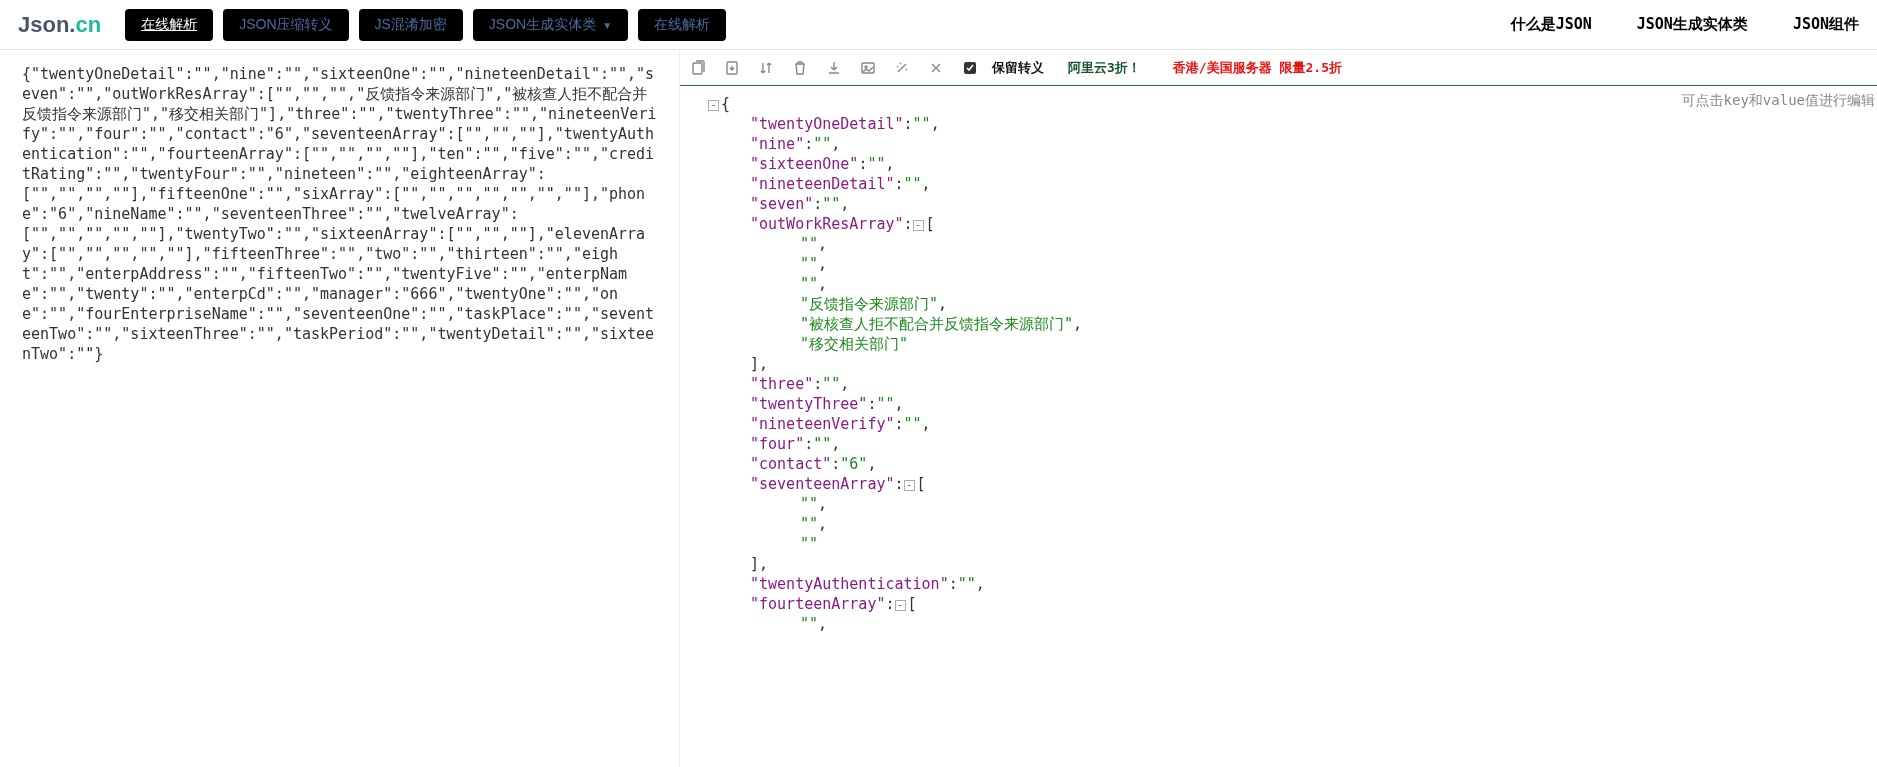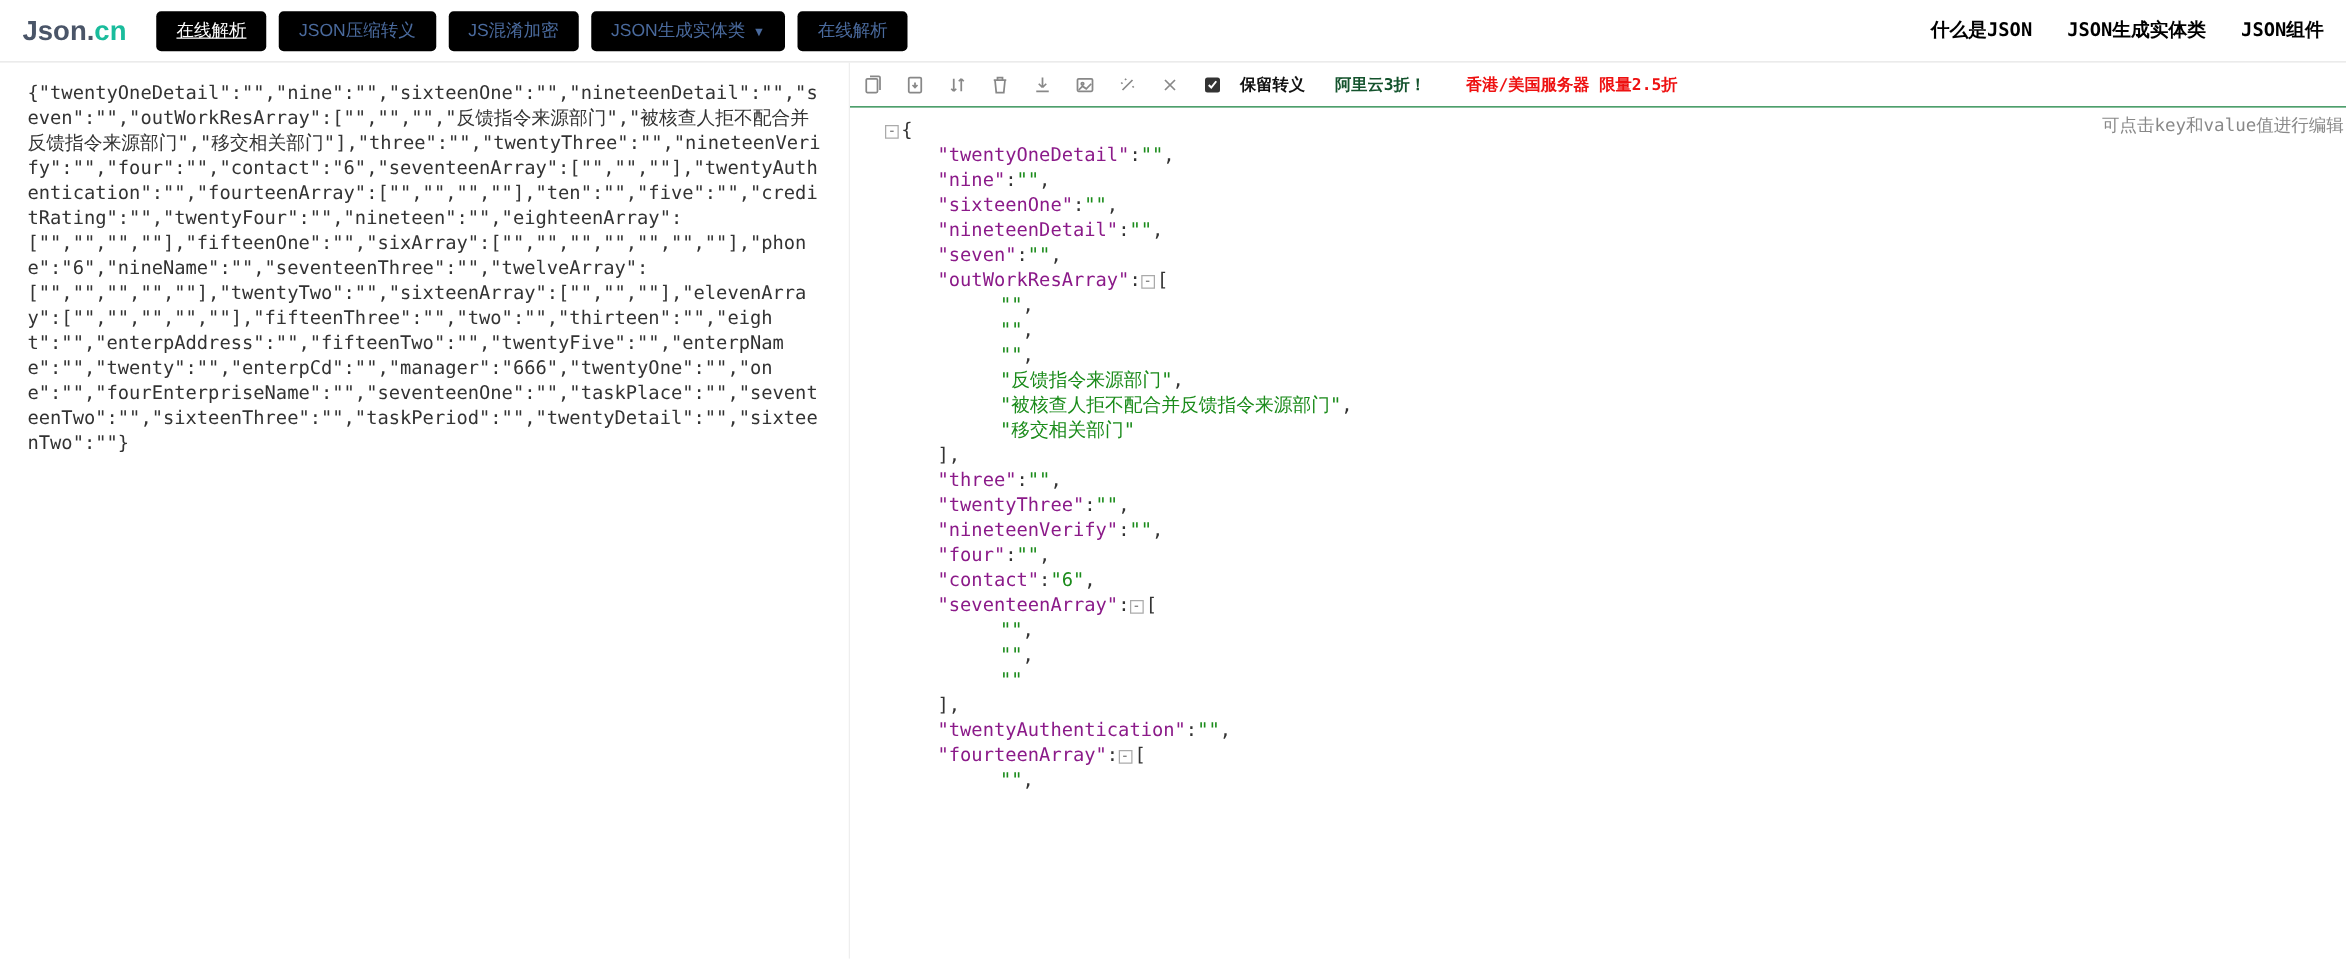--- a/index.html
+++ b/index.html
@@ -6,21 +6,21 @@
 body { font-family: -apple-system, "Helvetica Neue", Arial, sans-serif; font-size: 14px; color: #333; overflow: hidden; width: 1877px; height: 767px; background: #fff; }
 .header { height: 50px; display: flex; align-items: center; padding: 0 18px; border-bottom: 1px solid #e5e5e5; }
 .logo { font-weight: bold; font-size: 22px; margin-right: 24px; }
 .logo .j { color: #4a5568; }
 .logo .cn { color: #1abc9c; }
 .nav-btn { display: inline-block; padding: 7px 16px; border-radius: 4px; margin-right: 10px; font-size: 14px; cursor: pointer; border: none; background: #f0f0f0; color: #555; }
 .nav-btn.primary { background: #000000; color: #fff; text-decoration: underline; }
 .nav-btn.light { background: #000000; color: #4a6a9d; }
 .nav-btn .caret { font-size: 10px; margin-left: 6px; }
 .spacer { flex: 1; }
-.right-link { font-family: "SimSun","Microsoft YaHei",monospace; font-weight: bold; font-size: 15px; color: #000; margin-left: 28px; cursor: pointer; }
+.right-link { font-family: "SimSun","Microsoft YaHei",monospace; font-weight: bold; font-size: 15px; color: #000; margin-left: 45px; cursor: pointer; }
 .main { display: flex; height: calc(100% - 50px); }
 .left { width: 680px; padding: 14px 22px; font-family: "SimSun","NSimSun",monospace; font-size: 15px; line-height: 20px; color: #333; border-right: 1px solid #eee; overflow: hidden; word-break: break-all; position: relative; }
 .right { flex: 1; display: flex; flex-direction: column; }
 .toolbar { height: 36px; display: flex; align-items: center; padding: 0 10px; border-bottom: 1px solid #15803d; gap: 18px; }
 .tool-icon { width: 16px; height: 16px; color: #888; cursor: pointer; display: inline-flex; align-items: center; justify-content: center; }
 .tool-icon svg { width: 16px; height: 16px; fill: none; stroke: currentColor; stroke-width: 1.4; }
 .tool-label { font-family: "SimSun",monospace; font-weight: bold; font-size: 13px; color: #111; margin-left: -4px; }
 .promo1 { font-family: "SimSun",monospace; font-weight: bold; color: #14532d; margin-left: 6px; font-size: 13px; }
 .promo2 { font-family: "SimSun",monospace; font-weight: bold; color: #e11; margin-left: 14px; font-size: 13px; }
 .tree-wrap { flex: 1; position: relative; overflow: hidden; }

